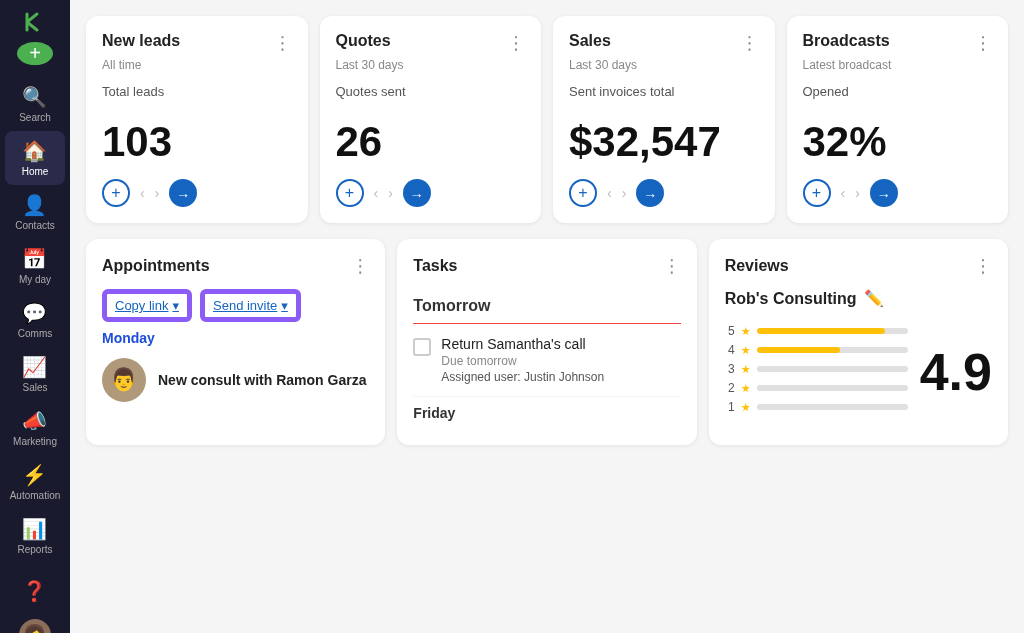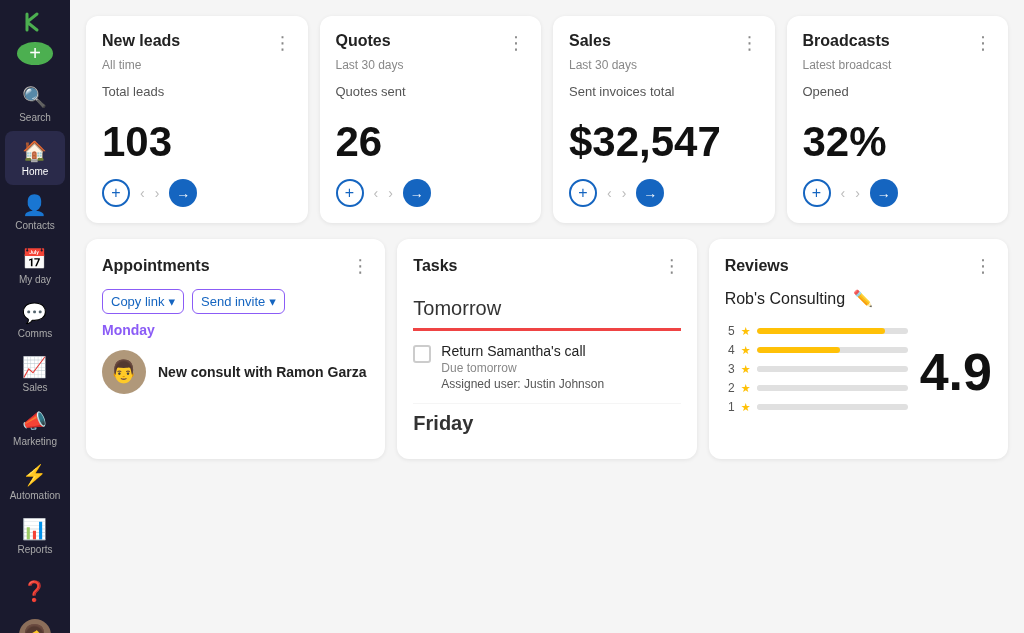--- a/index.html
+++ b/index.html
@@ -157,23 +157,24 @@
     .appt-action-link {
       display: flex;
       align-items: center;
       gap: 4px;
       color: #1565c0;
       font-size: 13px;
       font-weight: 500;
       cursor: pointer;
       padding: 4px 8px;
       border-radius: 6px;
-      border: 1px solid #8b5cf6;
-    }
-    .day-label { font-size: 14px; font-weight: 600; color: #8b5cf6; margin: 4px 0; }
+      border: 5px solid #8b5cf6;
+      text-decoration: underline;
+    }
+    .day-label { font-size: 14px; font-weight: 600; color: #1d4ed8; margin: 4px 0; }
     .appt-item {
       display: flex;
       gap: 12px;
       align-items: center;
       padding: 8px 0;
     }
     .appt-avatar {
       width: 44px;
       height: 44px;
       border-radius: 50%;
@@ -183,21 +184,21 @@
       display: flex;
       align-items: center;
       justify-content: center;
     }
     .appt-info { flex: 1; }
     .appt-name { font-size: 14px; font-weight: 600; color: #222; }
     .appt-time { font-size: 13px; color: #666; margin-top: 2px; }
 
     
     .tasks-card { background: white; border-radius: 12px; padding: 16px; box-shadow: 0 1px 4px rgba(0,0,0,0.08); }
-    .task-section-label { font-size: 20px; font-weight: 400; color: #333; padding: 8px 0; border-bottom: 3px solid #ef4444; }
+    .task-section-label { font-size: 16px; font-weight: 700; color: #333; padding: 8px 0; border-bottom: 1px solid #ef4444; }
     .task-item {
       display: flex;
       align-items: flex-start;
       gap: 10px;
       padding: 12px 0;
       border-bottom: 1px solid #f5f5f5;
     }
     .task-checkbox {
       width: 18px;
       height: 18px;
@@ -205,31 +206,31 @@
       border-radius: 3px;
       flex-shrink: 0;
       margin-top: 2px;
       cursor: pointer;
     }
     .task-info { flex: 1; }
     .task-name { font-size: 14px; font-weight: 500; color: #222; }
     .task-due { font-size: 12px; color: #888; margin-top: 2px; }
     .task-assigned { font-size: 12px; color: #555; margin-top: 2px; }
     .task-assigned span { font-weight: 500; }
-    .task-section-label-friday { font-size: 20px; font-weight: 600; color: #333; padding: 8px 0; }
+    .task-section-label-friday { font-size: 14px; font-weight: 600; color: #333; padding: 8px 0; }
 
     
     .reviews-card { background: white; border-radius: 12px; padding: 16px; box-shadow: 0 1px 4px rgba(0,0,0,0.08); }
     .reviews-business {
       display: flex;
       align-items: center;
       gap: 8px;
       margin-bottom: 16px;
     }
-    .reviews-business-name { font-size: 16px; font-weight: 400; color: #222; }
+    .reviews-business-name { font-size: 16px; font-weight: 700; color: #222; }
     .reviews-edit { color: #555; font-size: 16px; cursor: pointer; }
     .reviews-content { display: flex; align-items: center; gap: 12px; }
     .reviews-bars { flex: 1; }
     .review-bar-row {
       display: flex;
       align-items: center;
       gap: 6px;
       margin-bottom: 5px;
     }
     .review-bar-label { font-size: 12px; color: #555; width: 10px; text-align: right; }

